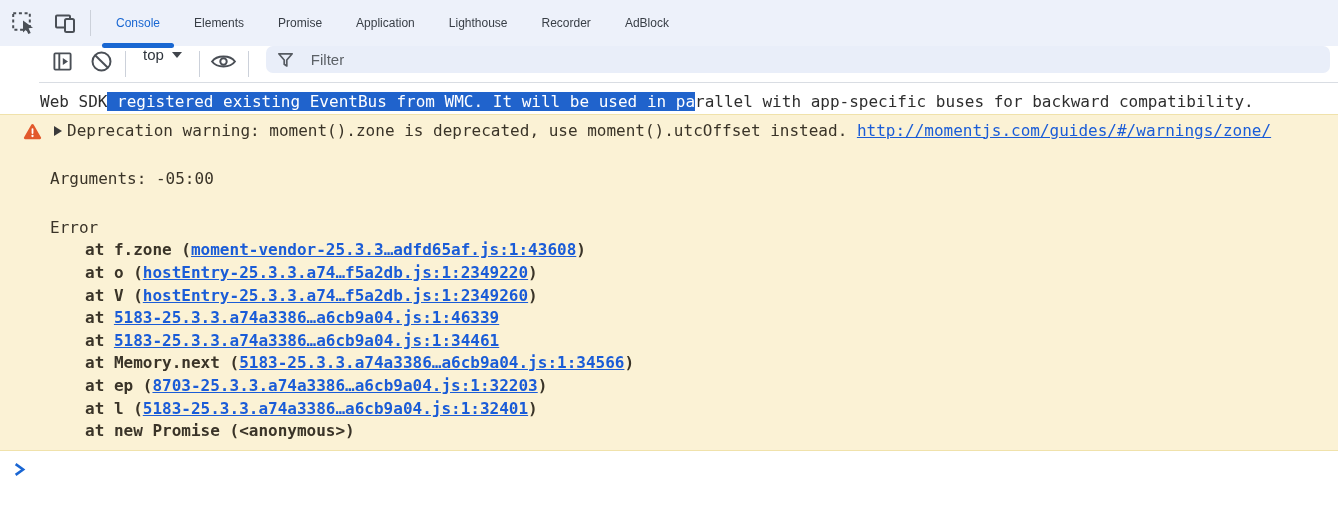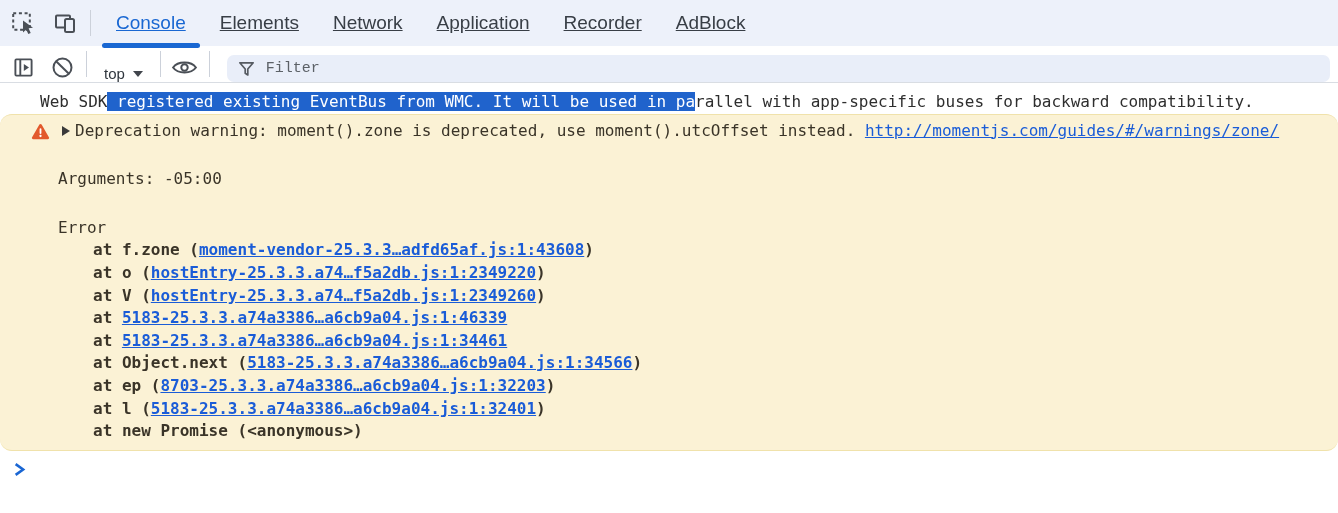--- a/index.html
+++ b/index.html
@@ -16,52 +16,52 @@
     height: 46px; background: #edf1fa;
     display: flex; align-items: stretch;
     position: relative; z-index: 2;
   }
   .tabbar-icons { display: flex; align-items: center; gap: 12px; padding: 0 10px 0 8px; }
   .icon-btn { display: flex; align-items: center; justify-content: center; width: 30px; height: 30px; }
   .vdivider { width: 1px; height: 26px; background: #ccd1da; align-self: center; }
   .tabs { display: flex; align-items: stretch; margin-left: 8px; }
   .tab {
     position: relative; display: flex; align-items: center;
-    padding: 8px 17px; font-size: 19px; color: #383e46; white-space: nowrap; text-decoration: underline;
+    padding: 8px 17px; font-size: 12px; color: #383e46; white-space: nowrap;
   }
   .tab.active { color: #1967d2; }
   .tab.active::after {
     content: ""; position: absolute; left: 3px; right: 3px; bottom: -2px;
     height: 5px; border-radius: 5px; background: #1967d2;
   }
 
   
   .toolbar {
     height: 37px; background: #ffffff; border-bottom: 1px solid #d9dde3;
-    display: flex; align-items: flex-end; padding: 0 6px 0 8px; gap: 9px;
-    position: relative; z-index: 1;
+    display: flex; align-items: flex-start; padding: 0 6px 0 8px; gap: 9px;
+    position: relative; z-index: 1; margin-left: 39px;
   }
   .context-select { display: flex; align-items: center; gap: 8px; padding: 0 8px; font-size: 15px; color: #2f353d; }
   .caret-down { width: 0; height: 0; border-left: 5.5px solid transparent; border-right: 5.5px solid transparent; border-top: 6.5px solid #41454c; }
   .filter-pill {
     flex: 1; height: 27px; margin: 0 2px 0 8px;
     background: #e9eef9; border-radius: 7px;
-    display: flex; align-items: center; gap: 11px; padding: 0 11px; font-family: Liberation Mono, monospace;
+    display: flex; align-items: center; gap: 17px; padding: 0 11px;
   }
   .filter-text { font-size: 15px; color: #5c6167; }
 
   
   .console-area { font-family: "DejaVu Sans Mono", monospace; font-size: 16px; color: #2e2e2e; }
   .log-row { padding: 8px 16px 0 40px; line-height: 22.6px; white-space: pre-wrap; }
   .sel { background: #2063cc; color: #ffffff; }
 
   .warn-block {
     background: #fbf2d5;
     border-top: 1px solid #f0e2ab; border-bottom: 1px solid #f0e2ab;
-    color: #3a3428; line-height: 22.6px; padding: 5px 0 7px 18px; border-radius: 12px;
+    color: #3a3428; line-height: 22.6px; padding: 5px 0 7px 10px;
   }
   .warn-first { position: relative; padding-left: 57px; }
   .warn-icon-wrap { position: absolute; left: 13px; top: 3px; }
   .warn-caret {
     position: absolute; left: 44px; top: 6px; width: 0; height: 0;
     border-left: 8px solid #3a3a3a; border-top: 5px solid transparent; border-bottom: 5px solid transparent;
   }
   .warn-line { padding-left: 40px; margin-top: 26px; }
   .stack-line { padding-left: 75px; white-space: pre; font-weight: bold; }
   a.console-link { color: #1a5cd7; text-decoration: underline; cursor: pointer; }
@@ -83,22 +83,23 @@
       <svg width="25" height="25" viewBox="0 0 25 25">
         <rect x="3" y="4.5" width="14" height="12" rx="1" fill="none" stroke="#4a4f56" stroke-width="2"></rect>
         <rect x="12" y="8" width="9" height="13" rx="1.5" fill="#edf1fa" stroke="#4a4f56" stroke-width="2"></rect>
       </svg>
     </div>
   </div>
   <div class="vdivider"></div>
   <div class="tabs">
       <div class="tab active">Console</div>
       <div class="tab">Elements</div>
-      <div class="tab">Network</div>
+      <div class="tab">Promise</div>
       <div class="tab">Application</div>
+      <div class="tab">Lighthouse</div>
       <div class="tab">Recorder</div>
       <div class="tab">AdBlock</div>
     </div>
 </div>
 
 <div class="toolbar">
   <div class="icon-btn">
     <svg width="21" height="21" viewBox="0 0 21 21">
       <rect x="2.4" y="2.4" width="16.2" height="16.2" rx="1" fill="none" stroke="#4a4f56" stroke-width="1.9"></rect>
       <line x1="7.3" y1="2.4" x2="7.3" y2="18.6" stroke="#4a4f56" stroke-width="1.9"></line>
@@ -151,21 +152,21 @@
       <span>Deprecation warning: moment().zone is deprecated, use moment().utcOffset instead. </span><a class="console-link" href="#">http://momentjs.com/guides/#/warnings/zone/</a>
     </div>
     <div class="warn-line">Arguments: -05:00</div>
     <div class="warn-line">Error</div>
     <div>
         <div class="stack-line"><span>at f.zone (</span><a class="console-link" href="#">moment-vendor-25.3.3…adfd65af.js:1:43608</a><span>)</span></div>
         <div class="stack-line"><span>at o (</span><a class="console-link" href="#">hostEntry-25.3.3.a74…f5a2db.js:1:2349220</a><span>)</span></div>
         <div class="stack-line"><span>at V (</span><a class="console-link" href="#">hostEntry-25.3.3.a74…f5a2db.js:1:2349260</a><span>)</span></div>
         <div class="stack-line"><span>at </span><a class="console-link" href="#">5183-25.3.3.a74a3386…a6cb9a04.js:1:46339</a></div>
         <div class="stack-line"><span>at </span><a class="console-link" href="#">5183-25.3.3.a74a3386…a6cb9a04.js:1:34461</a></div>
-        <div class="stack-line"><span>at Object.next (</span><a class="console-link" href="#">5183-25.3.3.a74a3386…a6cb9a04.js:1:34566</a><span>)</span></div>
+        <div class="stack-line"><span>at Memory.next (</span><a class="console-link" href="#">5183-25.3.3.a74a3386…a6cb9a04.js:1:34566</a><span>)</span></div>
         <div class="stack-line"><span>at ep (</span><a class="console-link" href="#">8703-25.3.3.a74a3386…a6cb9a04.js:1:32203</a><span>)</span></div>
         <div class="stack-line"><span>at l (</span><a class="console-link" href="#">5183-25.3.3.a74a3386…a6cb9a04.js:1:32401</a><span>)</span></div>
         <div class="stack-line"><span>at new Promise (&lt;anonymous&gt;)</span></div>
       </div>
   </div>
 
   <div class="prompt-row">
     <svg width="13" height="15" viewBox="0 0 12 14">
       <path d="M2.4 2 L9.4 7 L2.4 12" fill="none" stroke="#1a66d3" stroke-width="2.4"></path>
     </svg>

